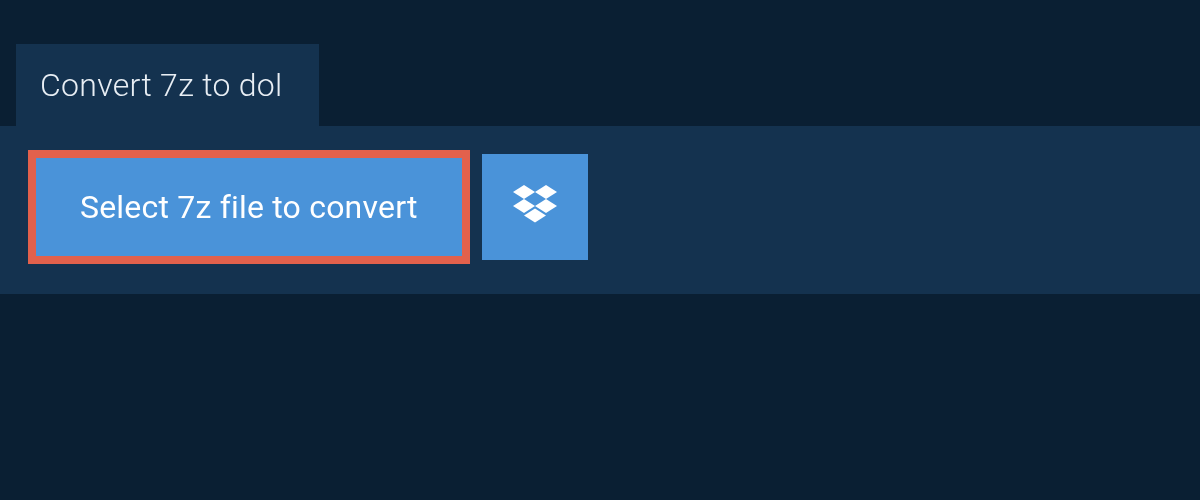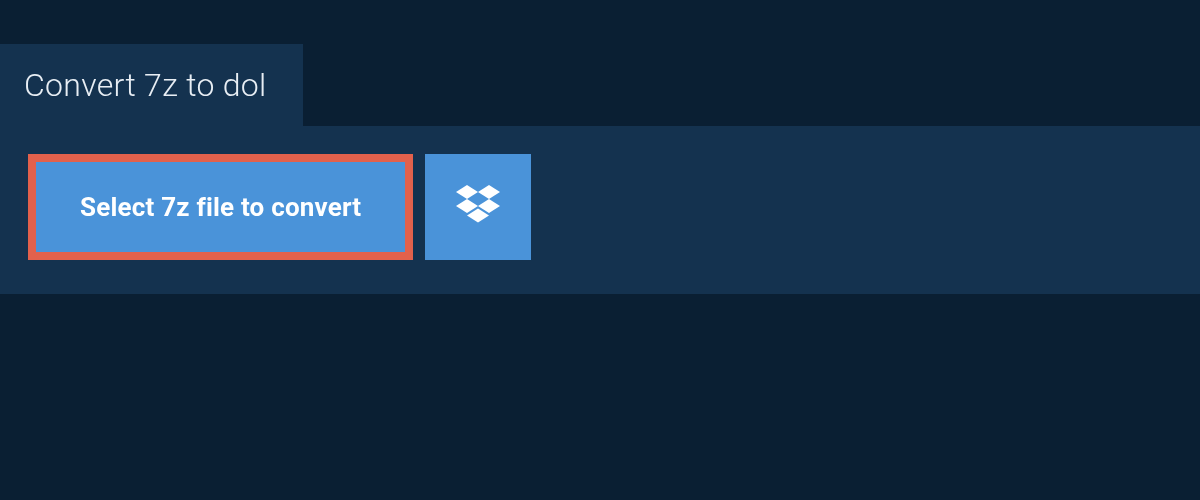--- a/index.html
+++ b/index.html
@@ -12,43 +12,43 @@
       height: 500px;
       background: #0a1f33;
       font-family: -apple-system, BlinkMacSystemFont, "Segoe UI", Roboto, "Helvetica Neue", Arial, sans-serif;
       overflow: hidden;
     }
     .tab-header {
       background: #14324f;
       display: inline-block;
       padding: 22px 36px 22px 24px;
       margin-top: 44px;
-      margin-left: 0;
+      margin-left: 16px;
     }
     .tab-header-text {
       color: #e8eef4;
       font-size: 32px;
       font-weight: 300;
       letter-spacing: 0.3px;
     }
     .panel {
       background: #14324f;
       padding: 22px 24px 28px 28px;
       width: 100%;
       min-height: 168px;
       display: flex;
       align-items: center;
       gap: 12px;
     }
     .select-button {
       background: #4a93d9;
       border: 8px solid #e2614c;
       color: #ffffff;
-      font-size: 26px;
-      font-weight: 700;
+      font-size: 32px;
+      font-weight: 400;
       padding: 30px 44px;
       cursor: pointer;
       letter-spacing: 0.2px;
     }
     .dropbox-button {
       background: #4a93d9;
       width: 106px;
       height: 106px;
       display: flex;
       align-items: center;

